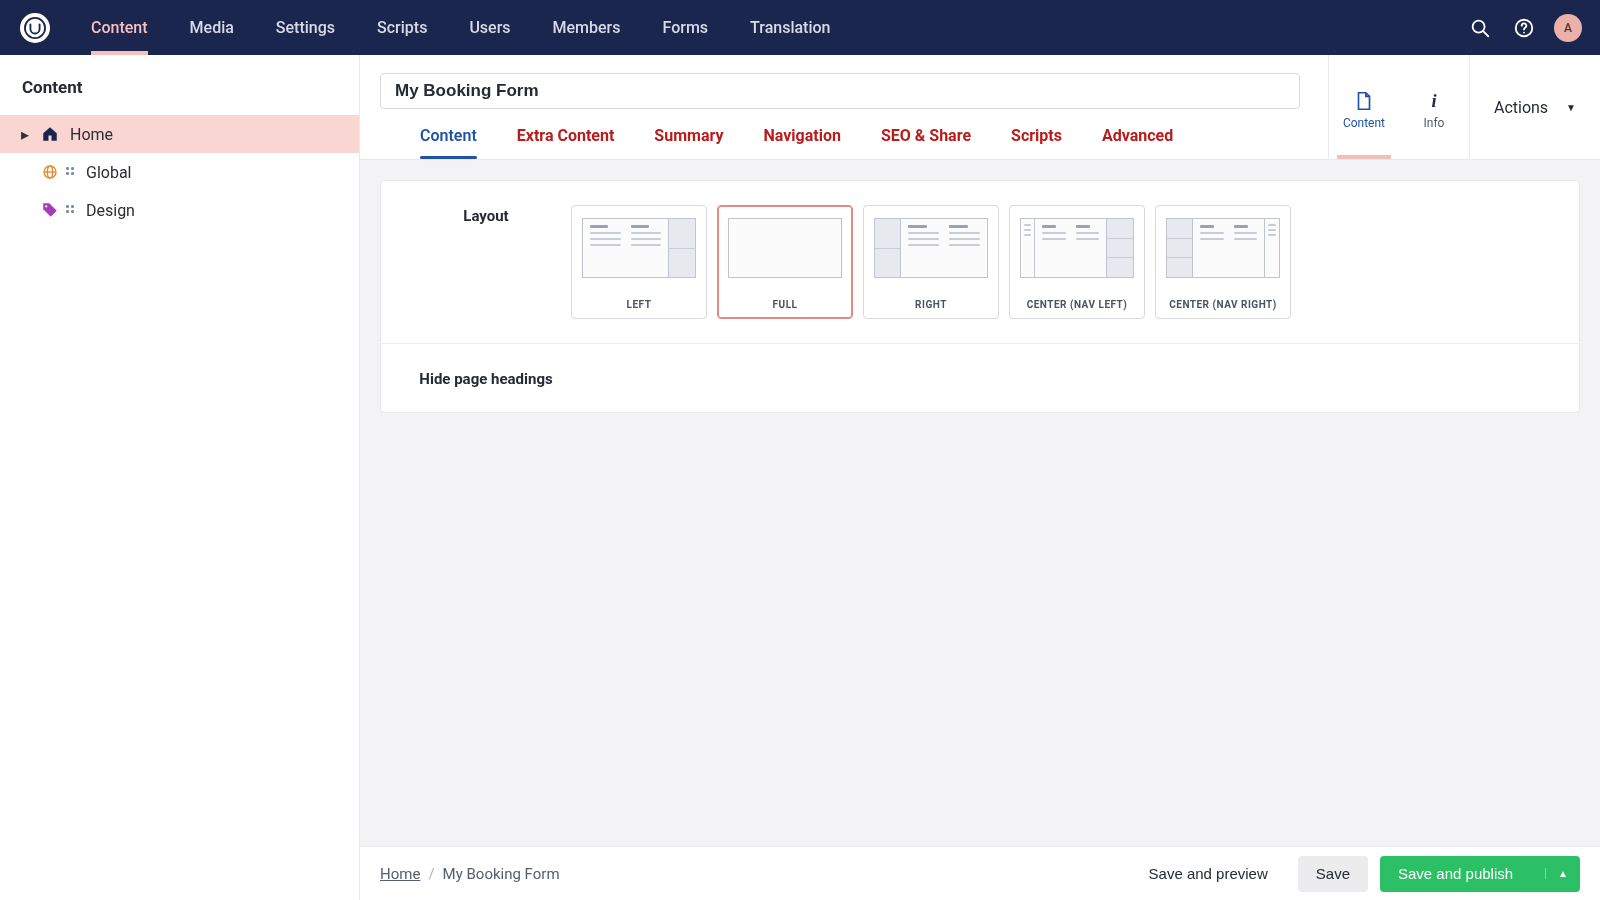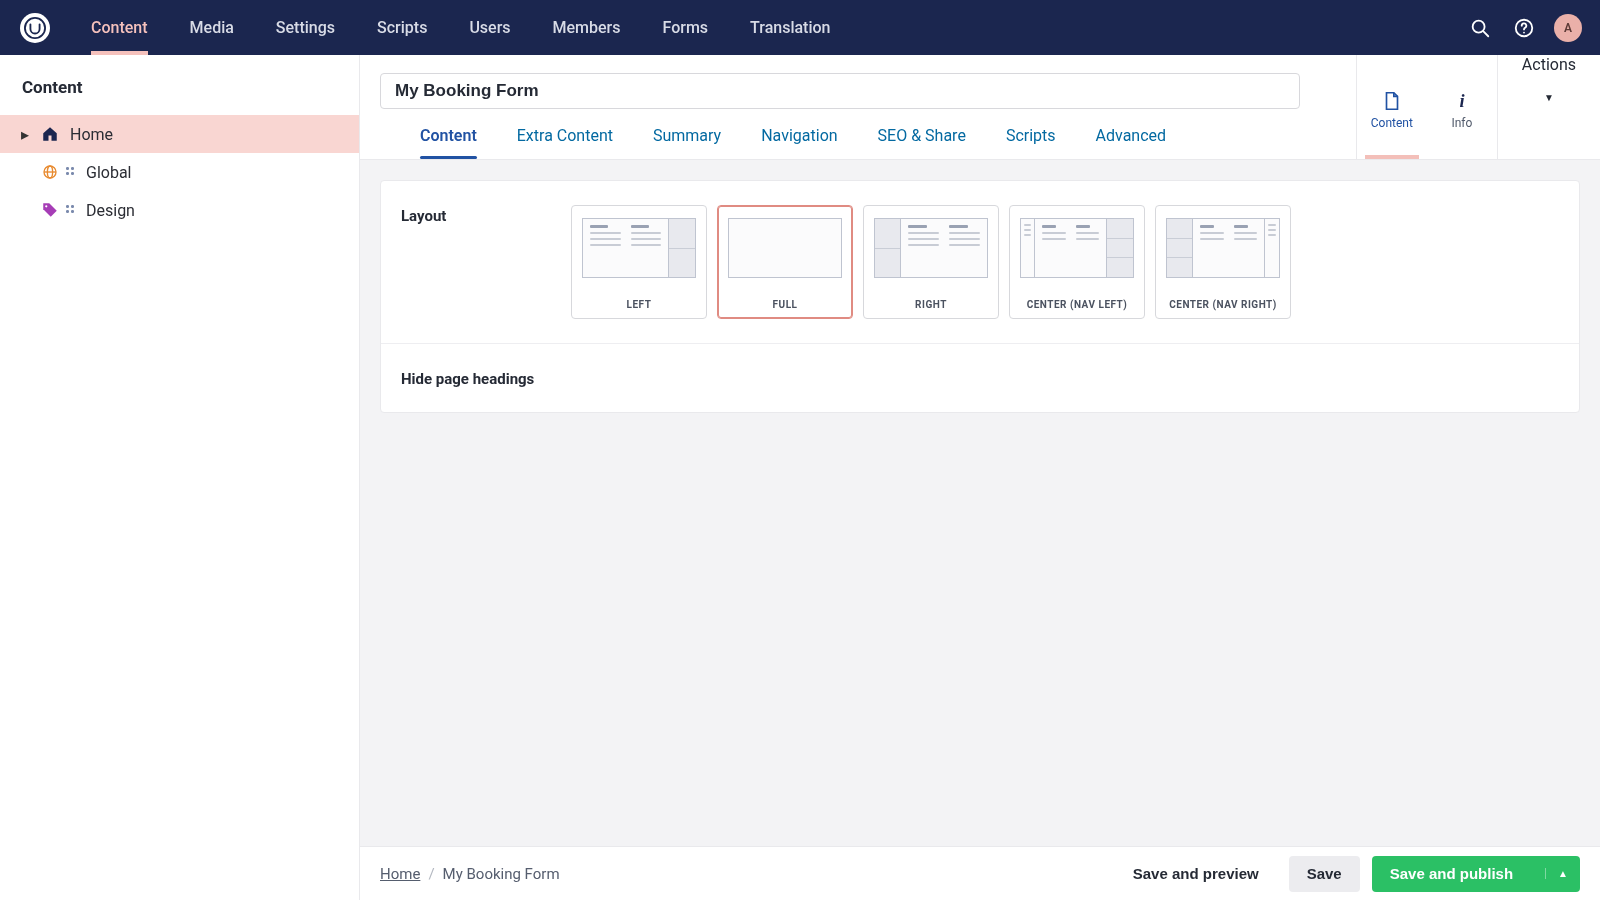--- a/index.html
+++ b/index.html
@@ -37,34 +37,34 @@
   
   .main { flex:1; display:flex; flex-direction:column; min-width:0; background:#f3f3f5;}
   .editor-header { display:flex; align-items:stretch; background:#fff; border-bottom:1px solid #e9e9ec; }
   .title-wrap { flex:1; display:flex; align-items:center; padding: 18px 20px 0 20px; }
   .title-input { width: 920px; height:36px; border:1px solid #d8d8dc; border-radius:4px; padding:0 14px; font-size:17px; font-weight:700; color:#252a35; outline:none; }
   .header-apps { display:flex; border-left:1px solid #e9e9ec; }
   .header-app { width:70px; display:flex; flex-direction:column; align-items:center; justify-content:center; gap:4px; cursor:pointer; font-size:12px; color:#515a6b; position:relative; padding-top:6px;}
   .header-app.active { color:#2152a3; }
   .header-app.active::after { content:""; position:absolute; bottom:0; left:8px; right:8px; height:4px; background:#f3bfb9; }
   .header-app svg { width:22px; height:22px; }
-  .actions-btn { display:flex; align-items:center; padding:0 24px; cursor:pointer; font-size:16px; color:#252a35; gap:18px; border-left:1px solid #e9e9ec;flex-direction:column;}
+  .actions-btn { display:flex; align-items:center; padding:0 24px; cursor:pointer; font-size:16px; color:#252a35; gap:18px; border-left:1px solid #e9e9ec;}
   .actions-btn .caret { font-size: 10px;}
 
   
   .editor-header-rows { display:flex; flex-direction:column; flex:1;}
   .tabs-row { display:flex; padding: 0 0 0 40px; height:50px; align-items:flex-end; }
-  .tab { padding: 0 20px 14px 20px; color:#0369a1; cursor:pointer; font-size:16px; font-weight:400; position:relative;}
+  .tab { padding: 0 20px 14px 20px; color:#b91c1c; cursor:pointer; font-size:16px; font-weight:700; position:relative;}
   .tab.active { color:#2152a3; font-weight:600;}
   .tab.active::after { content:""; position:absolute; bottom:0; left:20px; right:20px; height:3px; background:#2152a3; border-radius:2px;}
 
   
   .panel-wrap { padding: 20px; flex:1; overflow:auto;}
   .panel { background:#fff; border-radius:4px; border:1px solid #e9e9ec; }
-  .prop-row { display:flex; padding: 24px 20px; border-bottom:1px solid #eeeef1; }
+  .prop-row { display:flex; padding: 24px 20px; border-bottom:1px solid #eeeef1;text-align:center; }
   .prop-row:last-child { border-bottom:none;}
   .prop-label { width: 170px; flex-shrink:0; font-weight:700; font-size:15px; color:#252a35; padding-top:2px;}
   .prop-value { flex:1; }
 
   
   .layout-cards { display:flex; gap:10px; }
   .layout-card { width:136px; height:114px; border:1px solid #d7d8dc; border-radius:4px; display:flex; flex-direction:column; overflow:hidden; cursor:pointer;}
   .layout-card.selected { border-color:#e08b82; box-shadow: 0 0 0 1px #e08b82 inset;}
   .layout-preview { flex:1; display:flex; align-items:center; justify-content:center; padding:10px;}
   .layout-name { height:28px; display:flex; align-items:center; justify-content:center; font-size:10px; font-weight:700; letter-spacing:.5px; color:#4b5260; text-transform:uppercase;}
@@ -92,21 +92,21 @@
   .dropzone-hl { border: 2px dashed #e0352b; padding:8px; border-radius:2px;}
   .add-content { border:1px dashed #c9cdd4; background:#fbfbfc; height:36px; display:flex; align-items:center; justify-content:center; color:#2152a3; font-weight:700; font-size:15px; cursor:pointer;}
   .dropzone-wrap{ width: 826px;}
 
   
   .footer { height:54px; background:#fff; border-top:1px solid #e9e9ec; display:flex; align-items:center; padding:0 20px; gap:12px;}
   .breadcrumb { color:#555d6e; font-size:15px; display:flex; align-items:center; gap:8px;}
   .breadcrumb a { color:#555d6e; text-decoration:underline; cursor:pointer;}
   .breadcrumb .sep { color:#b3b7c0;}
   .footer-spacer { flex:1; }
-  .btn { height:36px; padding:0 18px; border-radius:4px; display:flex; align-items:center; font-size:15px; font-weight:700; cursor:pointer; border:none;}
+  .btn { height:36px; padding:0 18px; border-radius:4px; display:flex; align-items:center; font-size:15px; font-weight:400; cursor:pointer; border:none;}
   .btn-link { background:transparent; color:#252a35;}
   .btn-grey { background:#ececef; color:#252a35;}
   .btn-green { background:#2bc065; color:#fff; display:flex; gap:32px; padding-right:12px;}
   .btn-green .dd-caret{ border-left:1px solid rgba(255,255,255,.4); padding-left:12px; font-size:10px;}
 
   
   svg { display:block; }
 </style>
 </head>
 <body>

